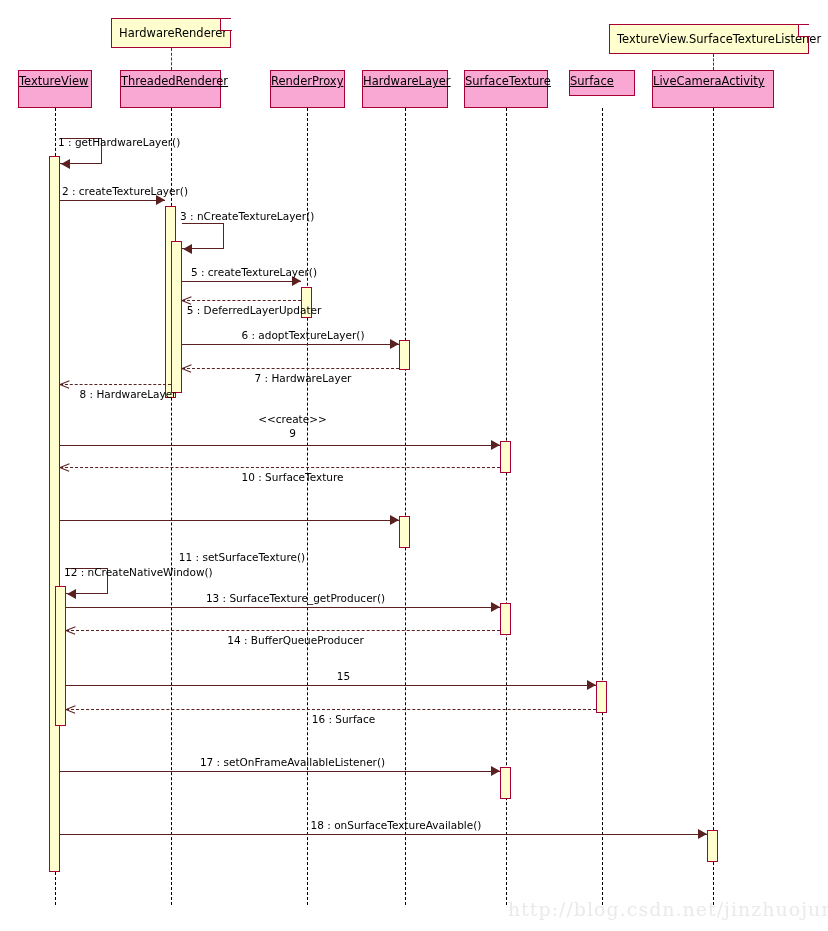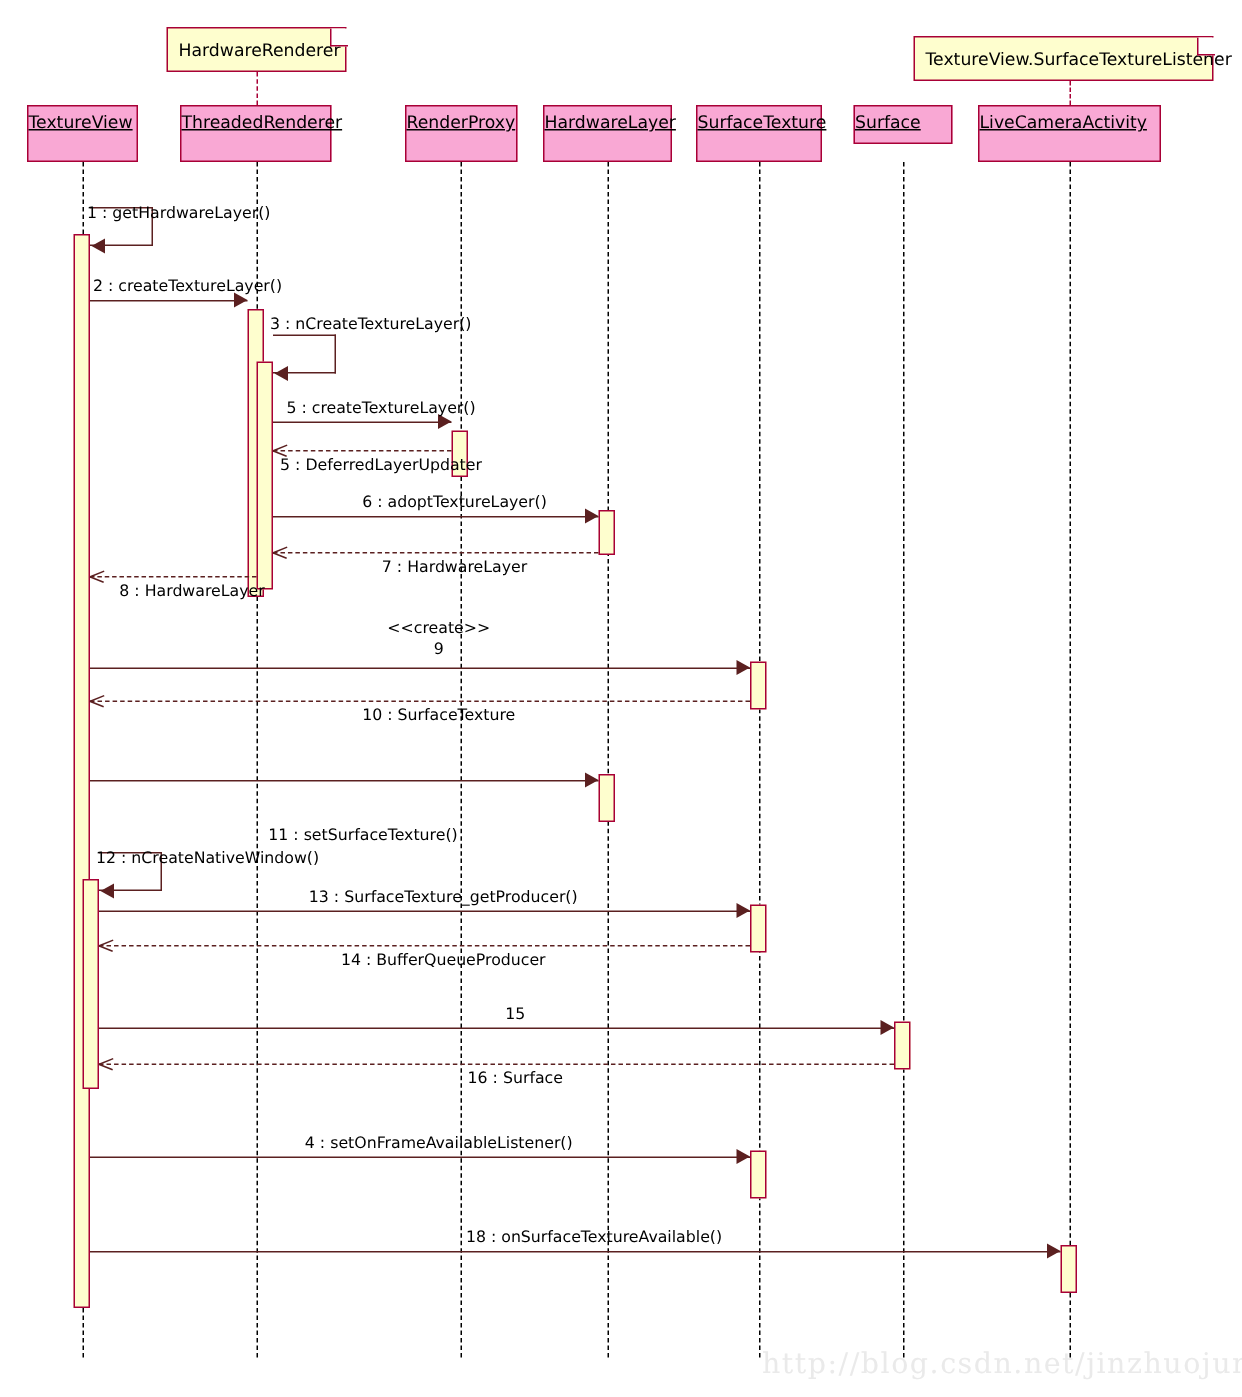--- a/index.html
+++ b/index.html
@@ -221,18 +221,18 @@
     <div class="ohead" style="left: 66px; top: 626px; z-index: 5; transform: scaleX(1);"></div>
     <div class="lbl center" style="left: 283px; top: 634px; z-index: 6;">14 : BufferQueueProducer</div>
     <div class="msgline" style="left: 66px; top: 685px; width: 530px; z-index: 4;"></div>
     <div class="head r" style="left: 587px; top: 680px; z-index: 5;"></div>
     <div class="lbl center" style="left: 331px; top: 670px; z-index: 6;">15</div>
     <div class="msgline ret" style="left: 66px; top: 709px; width: 530px; z-index: 4;"></div>
     <div class="ohead" style="left: 66px; top: 705px; z-index: 5; transform: scaleX(1);"></div>
     <div class="lbl center" style="left: 331px; top: 713px; z-index: 6;">16 : Surface</div>
     <div class="msgline" style="left: 60px; top: 771px; width: 440px; z-index: 4;"></div>
     <div class="head r" style="left: 491px; top: 766px; z-index: 5;"></div>
-    <div class="lbl center" style="left: 280px; top: 756px; z-index: 6;">4 : setOnFrameAvailableListener()</div>
+    <div class="lbl center" style="left: 280px; top: 756px; z-index: 6;">17 : setOnFrameAvailableListener()</div>
     <div class="msgline" style="left: 60px; top: 834px; width: 647px; z-index: 4;"></div>
     <div class="head r" style="left: 698px; top: 829px; z-index: 5;"></div>
     <div class="lbl center" style="left: 383.5px; top: 819px; z-index: 6;">18 : onSurfaceTextureAvailable()</div>
     <div class="watermark" style="left: 508px; top: 898px; z-index: 1;">http://blog.csdn.net/jinzhuojun</div>
   </div>
 
 </body></html>

